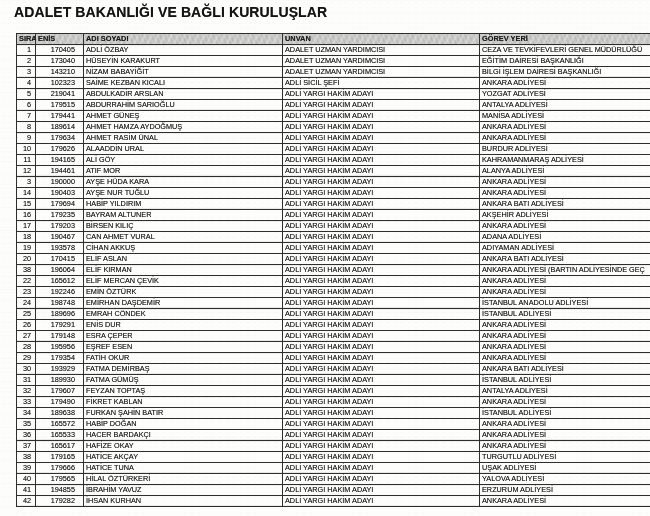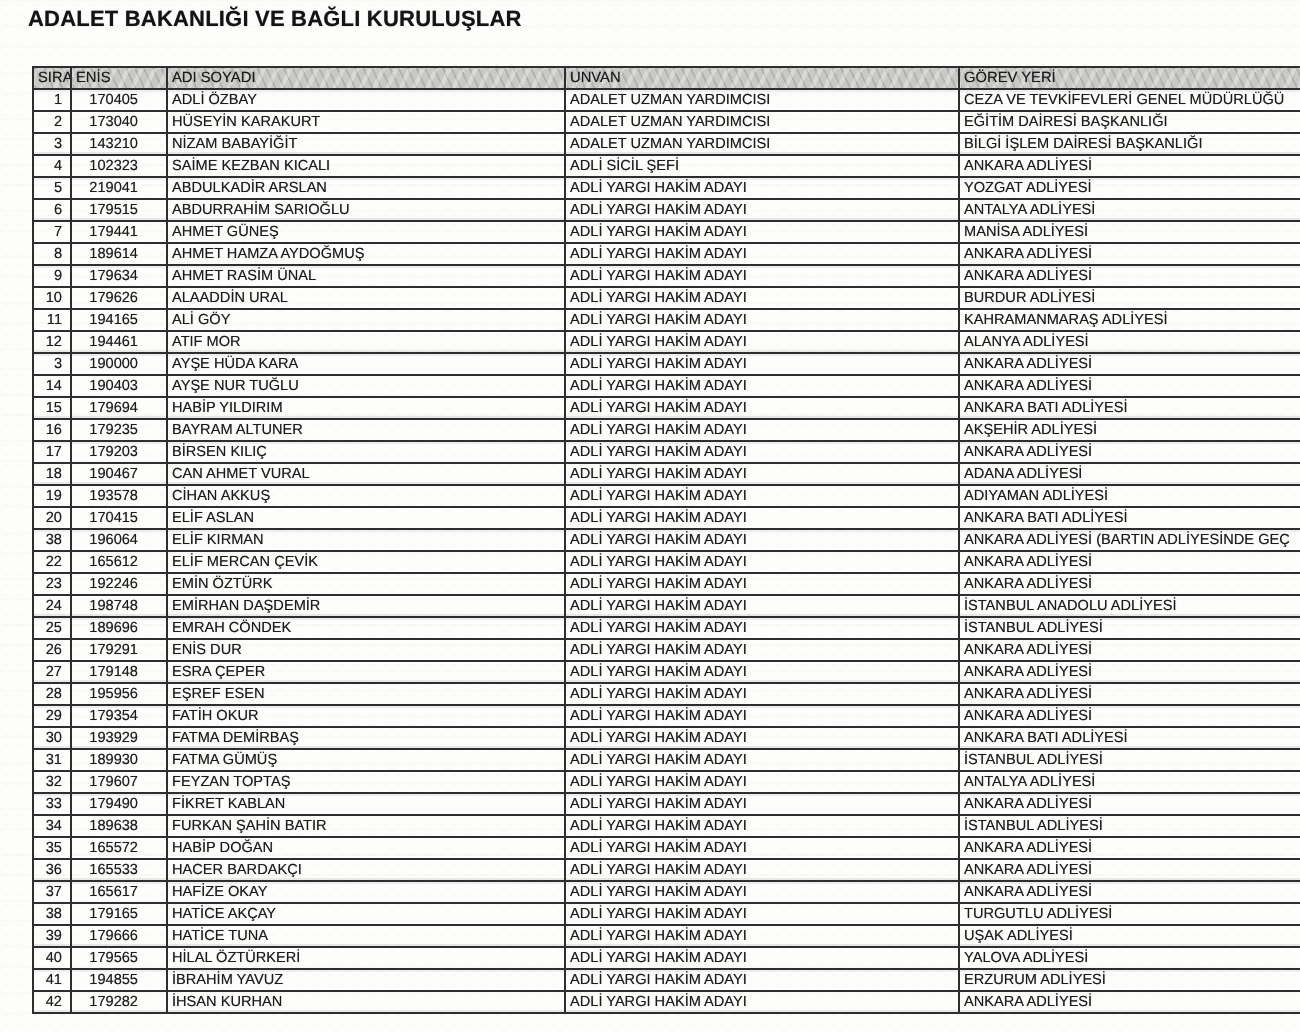--- a/index.html
+++ b/index.html
@@ -21,21 +21,21 @@
     overflow:hidden;
     
     background-image:
       radial-gradient(rgba(0,0,0,0.018) 1px, transparent 1px),
       repeating-linear-gradient(180deg, rgba(0,0,0,0.012) 0 1px, transparent 1px 13px);
     background-size:7px 5px, 100% 23px;
   }
   .doc-title{
     position:absolute;
     left:14px;top:4px;
-    font-size:11px;
+    font-size:14px;
     font-weight:bold;
     letter-spacing:0.1px;
     color:#141414;
     white-space:nowrap;
     text-shadow:0 0 0.4px rgba(0,0,0,0.55);
   }
   .table-wrap{
     position:absolute;
     left:16px;top:33px;
     width:634px;
@@ -60,26 +60,26 @@
     padding:0 2px;
     white-space:nowrap;
     overflow:hidden;
     text-shadow:0 0 0.35px rgba(0,0,0,0.5);
   }
   th{
     background:
       repeating-linear-gradient(115deg, rgba(255,255,255,0.30) 0 2px, rgba(255,255,255,0) 2px 6px),
       repeating-linear-gradient(65deg, rgba(90,90,90,0.18) 0 1px, rgba(210,210,208,0.25) 1px 4px),
       var(--header-bg);
-    font-weight:normal;
+    font-weight:bold;
     text-align:left;
     font-size:7.4px;
   }
   td.c-sira{text-align:right;padding-right:4px;}
-  td.c-sicil{text-align:right;padding-right:14px;}
+  td.c-sicil{text-align:right;padding-right:8px;}
   td.c-adi,td.c-unvan,td.c-gorev{text-align:left;}
   tbody tr:nth-child(3n) td{box-shadow:inset 0 -1px 0 rgba(60,60,60,0.10);}
   tbody tr:nth-child(4n+1) td{box-shadow:inset 0 1px 0 rgba(60,60,60,0.08);}
 </style>
 </head>
 <body>
 
 <div class="page">
   <div class="doc-title">ADALET BAKANLIĞI VE BAĞLI KURULUŞLAR</div>
 

